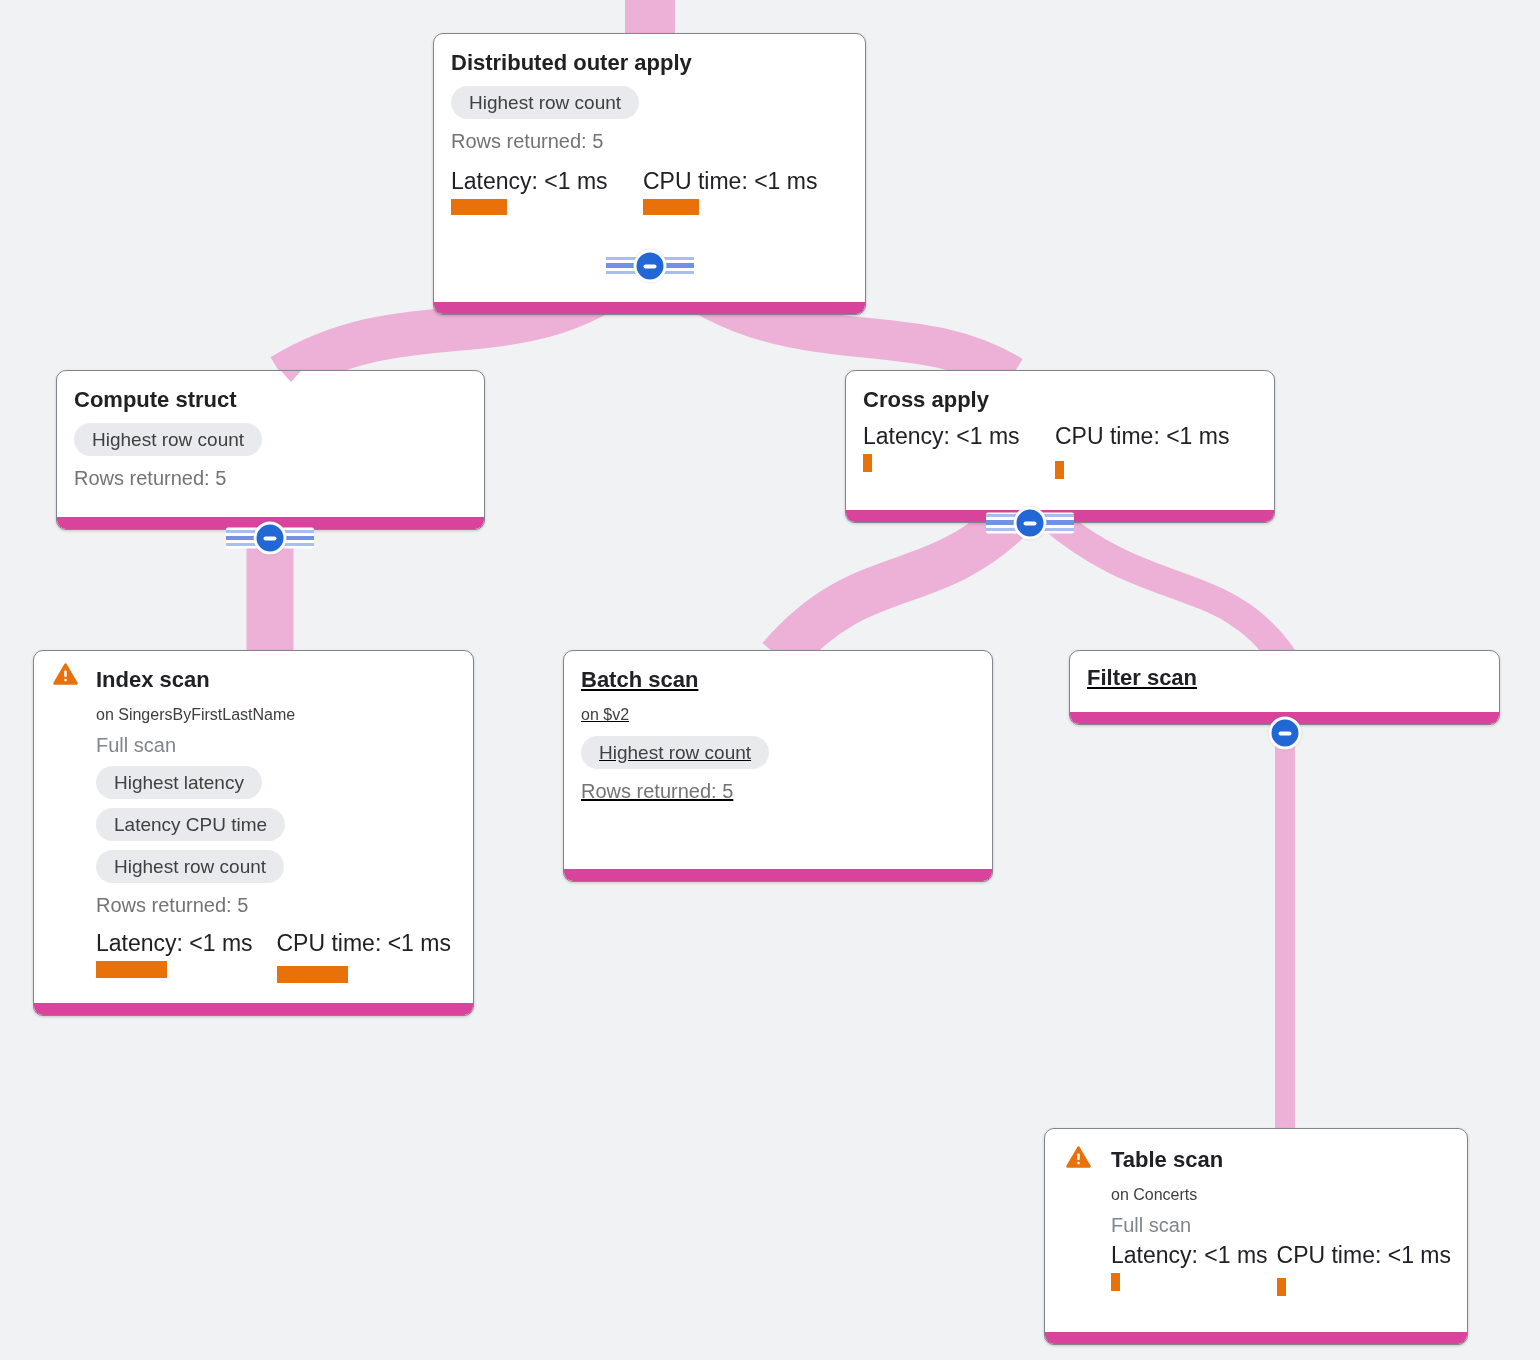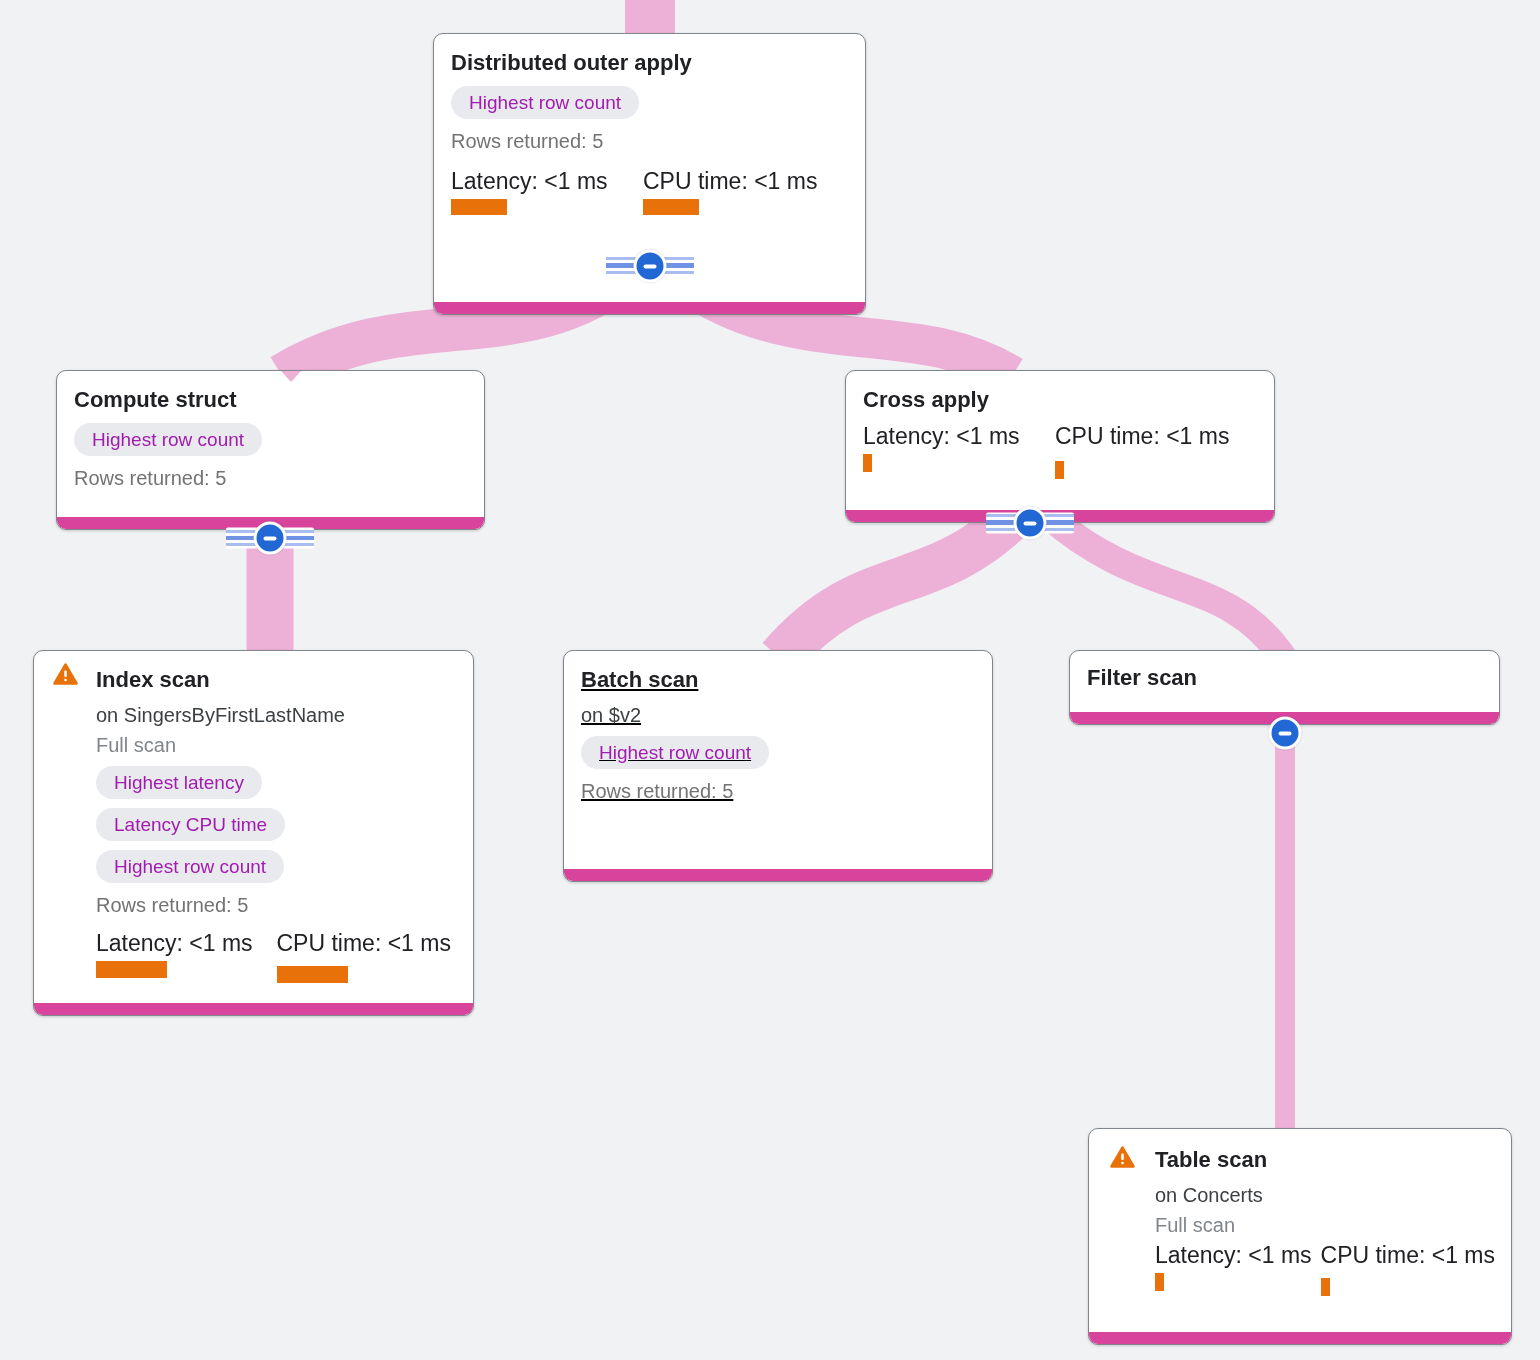--- a/index.html
+++ b/index.html
@@ -27,24 +27,24 @@
     border-radius:10px;
     box-shadow:0 1px 3px rgba(0,0,0,.18);
   }
   .accent-bar{
     position:absolute;left:0;right:0;bottom:0;height:12px;
     background:#d8449c;border-radius:0 0 9px 9px;
   }
   .body{position:relative;padding:15px 16px 0 17px;}
   .body.indent{padding-left:62px;}
   .title{font-size:22px;font-weight:600;color:#202124;line-height:28px;}
-  .sub{font-size:20px;color:#3c4043;margin-top:9px;line-height:24px;}
+  .sub{font-size:16px;color:#3c4043;margin-top:9px;line-height:24px;}
   .muted{font-size:20px;color:#80868b;margin-top:6px;line-height:24px;}
   .pill{
-    display:table;background:#e8eaed;color:#a21caf;
+    display:table;background:#e8eaed;color:#404040;
     font-size:19px;line-height:23px;padding:5px 18px;border-radius:17px;
     margin-top:9px;white-space:nowrap;
   }
   .rows{font-size:20px;color:#737373;margin-top:10px;line-height:24px;}
   .metrics{display:flex;margin-top:16px;}
   .metric{width:192px;}
   .metric-label{font-size:23px;color:#202124;line-height:24px;white-space:nowrap;}
   .mbar{background:#e8710a;margin-top:6px;}
   .mbar.wide{width:56px;height:16px;}
   .mbar.w70{width:71px;height:17px;}
@@ -165,28 +165,28 @@
   <div class="card" style="left:563px;top:650px;width:430px;height:232px;text-decoration:underline;">
     <div class="body">
       <div class="title">Batch scan</div>
       <div class="sub">on $v2</div>
       <div class="pill">Highest row count</div>
       <div class="rows">Rows returned: 5</div>
     </div>
     <div class="accent-bar"></div>
   </div>
 
-  <div class="card" style="left:1069px;top:650px;width:431px;height:75px;">
+  <div class="card" style="left:1069px;top:650px;width:431px;height:75px;text-decoration:underline;">
     <div class="body" style="padding-top:13px;">
       <div class="title">Filter scan</div>
     </div>
     <div class="accent-bar"></div>
   </div>
 
-  <div class="card" style="left:1088px;top:1128px;width:424px;height:217px;">
+  <div class="card" style="left:1044px;top:1128px;width:424px;height:217px;">
     <svg class="warnicon" style="left:21px;top:17px;" width="25" height="22" viewBox="0 0 24 21">
       <path d="M12 1.5 L22.5 19.5 H1.5 Z" fill="#e8710a" stroke="#e8710a" stroke-width="2.6" stroke-linejoin="round"></path>
       <rect x="10.8" y="7.2" width="2.4" height="6.2" rx="1" fill="#ffffff"></rect>
       <rect x="10.8" y="15.1" width="2.4" height="2.4" rx="1" fill="#ffffff"></rect>
     </svg>
     <div class="body" style="padding-left:66px;padding-top:17px;">
       <div class="title">Table scan</div>
       <div class="sub">on Concerts</div>
       <div class="muted">Full scan</div>
       <div class="metrics" style="margin-top:6px;">

